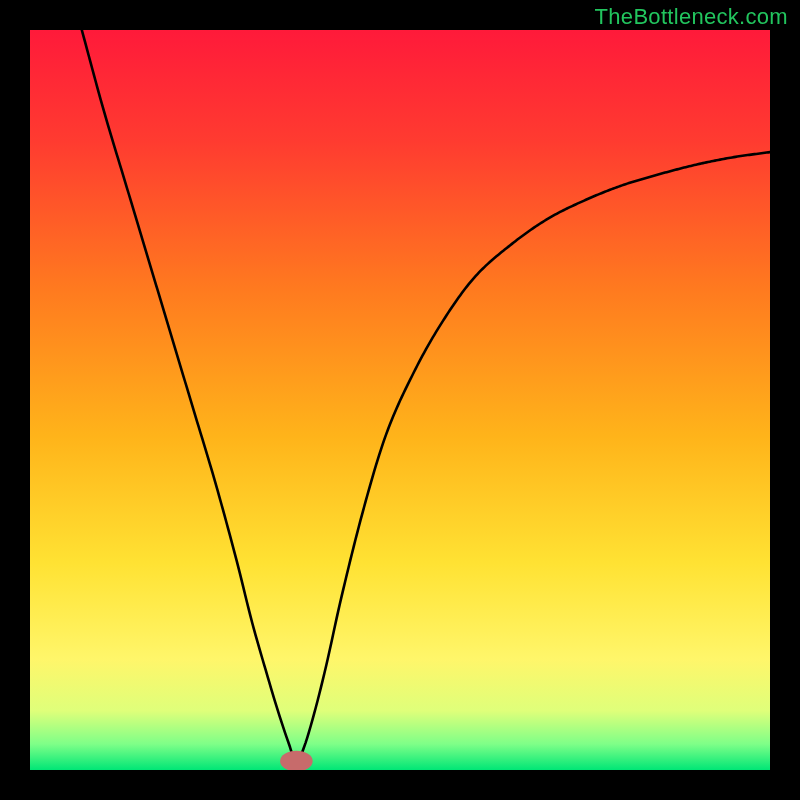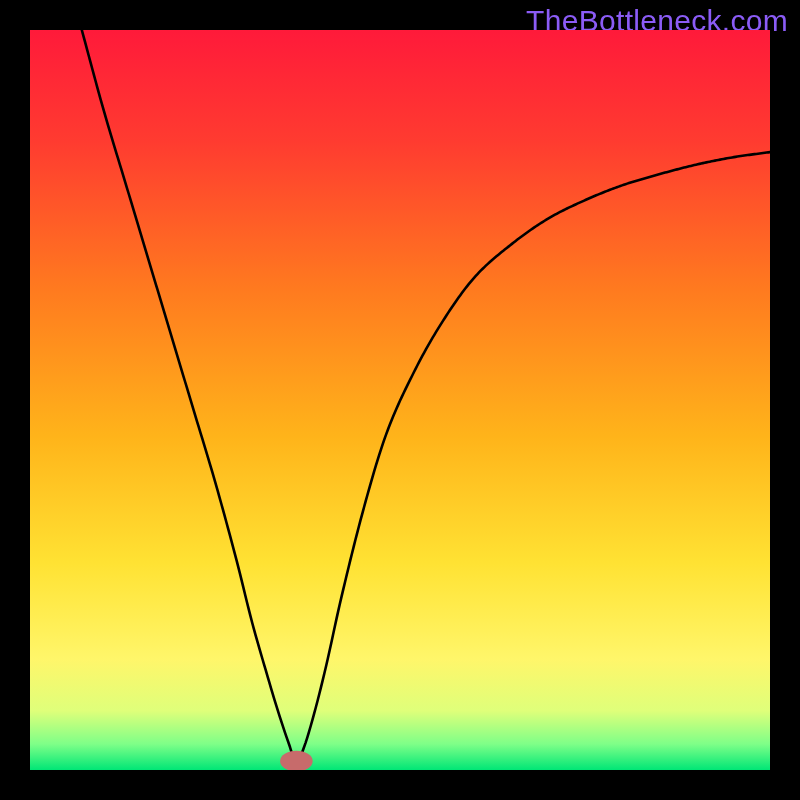--- a/index.html
+++ b/index.html
@@ -26,22 +26,22 @@
   }
   #plot {
     display: block;
     width: 740px;
     height: 740px;
   }
   .watermark {
     position: absolute;
     top: 4px;
     right: 12px;
-    color: #8b5cf6;
-    font-size: 30px;
+    color: #22c55e;
+    font-size: 22px;
     font-weight: 500;
     letter-spacing: 0.3px;
     user-select: none;
   }
 </style>
 </head>
 <body>
 <div class="frame">
 
   <div class="watermark">TheBottleneck.com</div>

